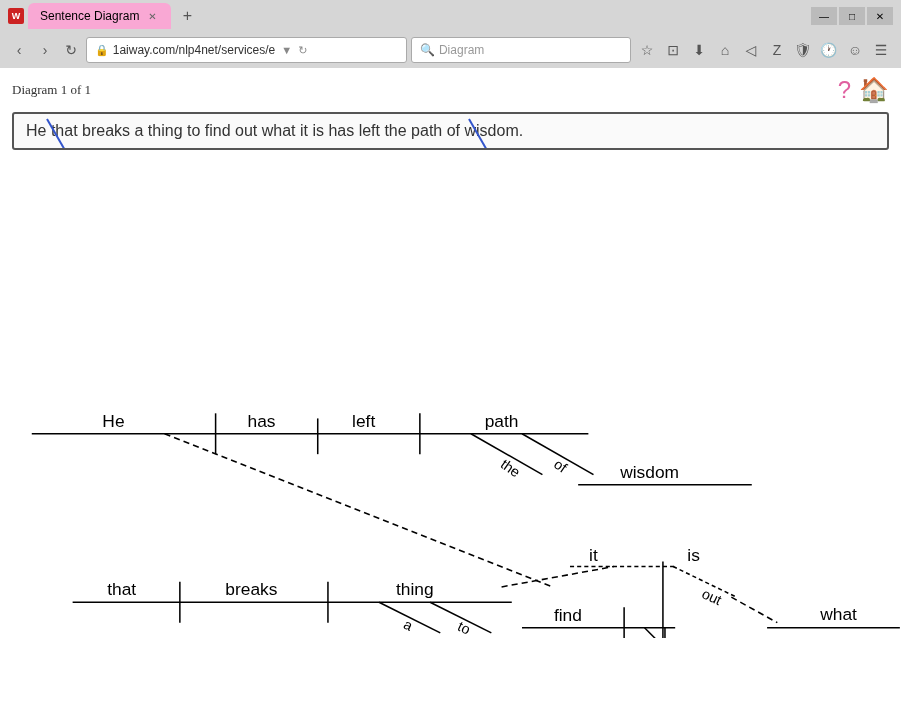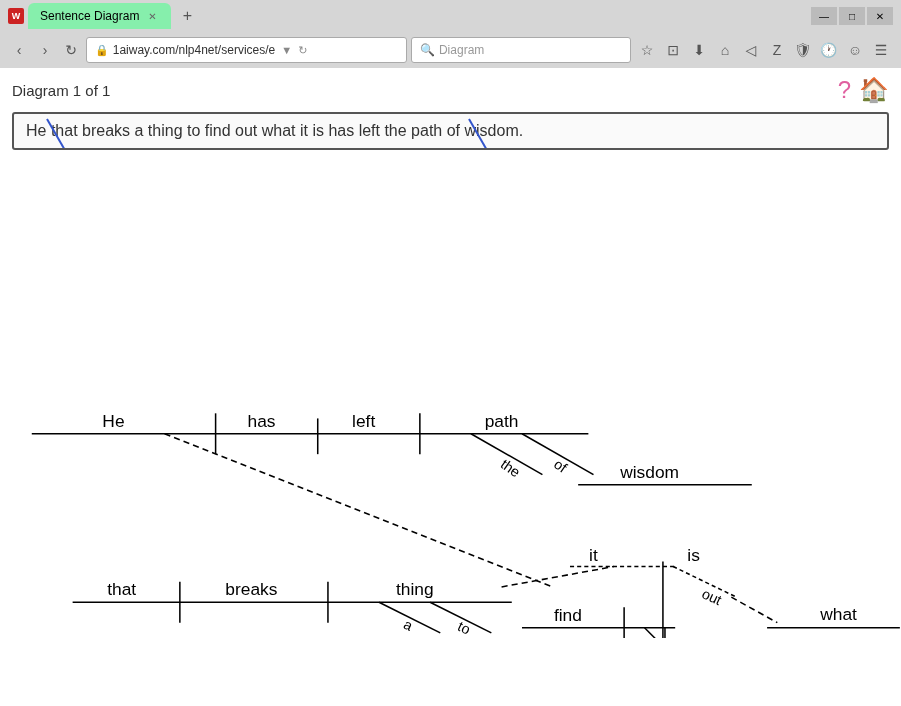--- a/index.html
+++ b/index.html
@@ -15,21 +15,21 @@
       gap: 4px;
     }
     .title-bar-logo {
       width: 16px; height: 16px;
       background: #cc2222;
       border-radius: 2px;
       display: flex; align-items: center; justify-content: center;
       color: white; font-size: 9px; font-weight: bold;
     }
     .tab {
-      background: #86efac;
+      background: #f9a8d4;
       border-radius: 6px 6px 0 0;
       padding: 4px 12px;
       font-size: 12px;
       display: flex; align-items: center; gap: 6px;
       height: 26px;
     }
     .tab-close {
       width: 14px; height: 14px;
       border-radius: 50%;
       display: flex; align-items: center; justify-content: center;
@@ -106,22 +106,23 @@
       overflow: hidden;
     }
 
     .page-header {
       display: flex;
       align-items: center;
       justify-content: space-between;
       padding: 8px 12px;
     }
     .diagram-label {
-      font-size: 15px;
+      font-size: 13px;
       color: #333;
+      font-family: Liberation Serif, serif;
     }
     .header-icons {
       display: flex; gap: 8px; align-items: center;
     }
     .question-icon {
       color: #e060a0;
       font-size: 24px;
       cursor: pointer;
     }
     .home-icon {

